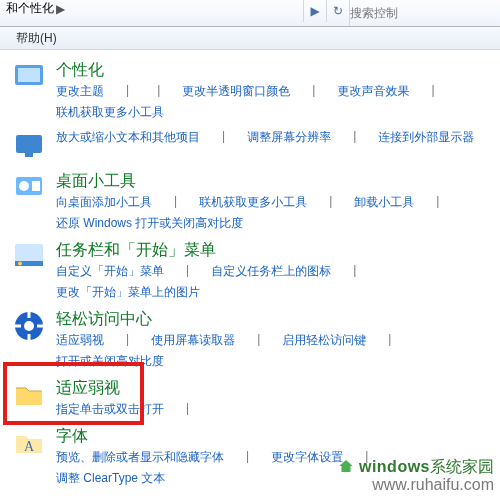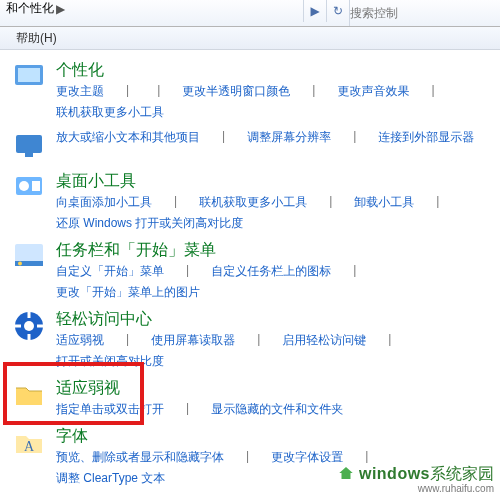--- a/index.html
+++ b/index.html
@@ -19,21 +19,21 @@
   .cattitle{color:#0a7a24;font-size:16px;margin-bottom:2px;cursor:pointer}
   .links{display:flex;flex-wrap:wrap;gap:4px 16px;color:#1b62c8}
   .link{color:#1b62c8;cursor:pointer;white-space:nowrap}
   .sep{color:#777;padding:0 6px}
   
   .redbox{position:absolute;border:4px solid #e21b1b;pointer-events:none}
   .arrow{position:absolute;pointer-events:none}
   .watermark{position:absolute;right:6px;bottom:6px;font-size:16px;display:flex;align-items:flex-start;gap:4px}
   .wm-main{color:#2f7a2f;font-weight:bold;letter-spacing:0.5px}
   .wm-sub{color:#2f7a2f}
-  .wm-sub-row{font-size:10px;color:#7a7a7a;text-align:right;margin-top:-2px}
+  .wm-sub-row{font-size:16px;color:#7a7a7a;text-align:right;margin-top:-2px}
   .wm-logo{width:18px;height:18px}
 </style>
 </head>
 <body>
 
 <div class="addrbar">
   <div class="crumb">
     <span>和个性化</span>
     <span class="delim">▶</span>
   </div>
@@ -158,21 +158,20 @@
         <svg viewBox="0 0 34 34">
           <path d="M4 10h10l3 3h13v14H4z" fill="#ffd86b"></path>
           <path d="M4 10h10l3 3h13" stroke="#caa93e" fill="none"></path>
         </svg>
       </div>
       <div class="catbody">
         <div class="cattitle">适应弱视</div>
         <div class="links">
           <span class="link">指定单击或双击打开</span>
           <span class="sep">|</span>
-          <span class="link">显示隐藏的文件和文件夹</span>
         </div>
       </div>
     </div>
     <div class="cat">
       <div class="iconbox">
         <svg viewBox="0 0 34 34">
           <path d="M4 10h10l3 3h13v14H4z" fill="#ffe9a8"></path>
           <text x="17" y="25" text-anchor="middle" font-size="14" fill="#3b6fb4" font-family="serif">A</text>
         </svg>
       </div>

